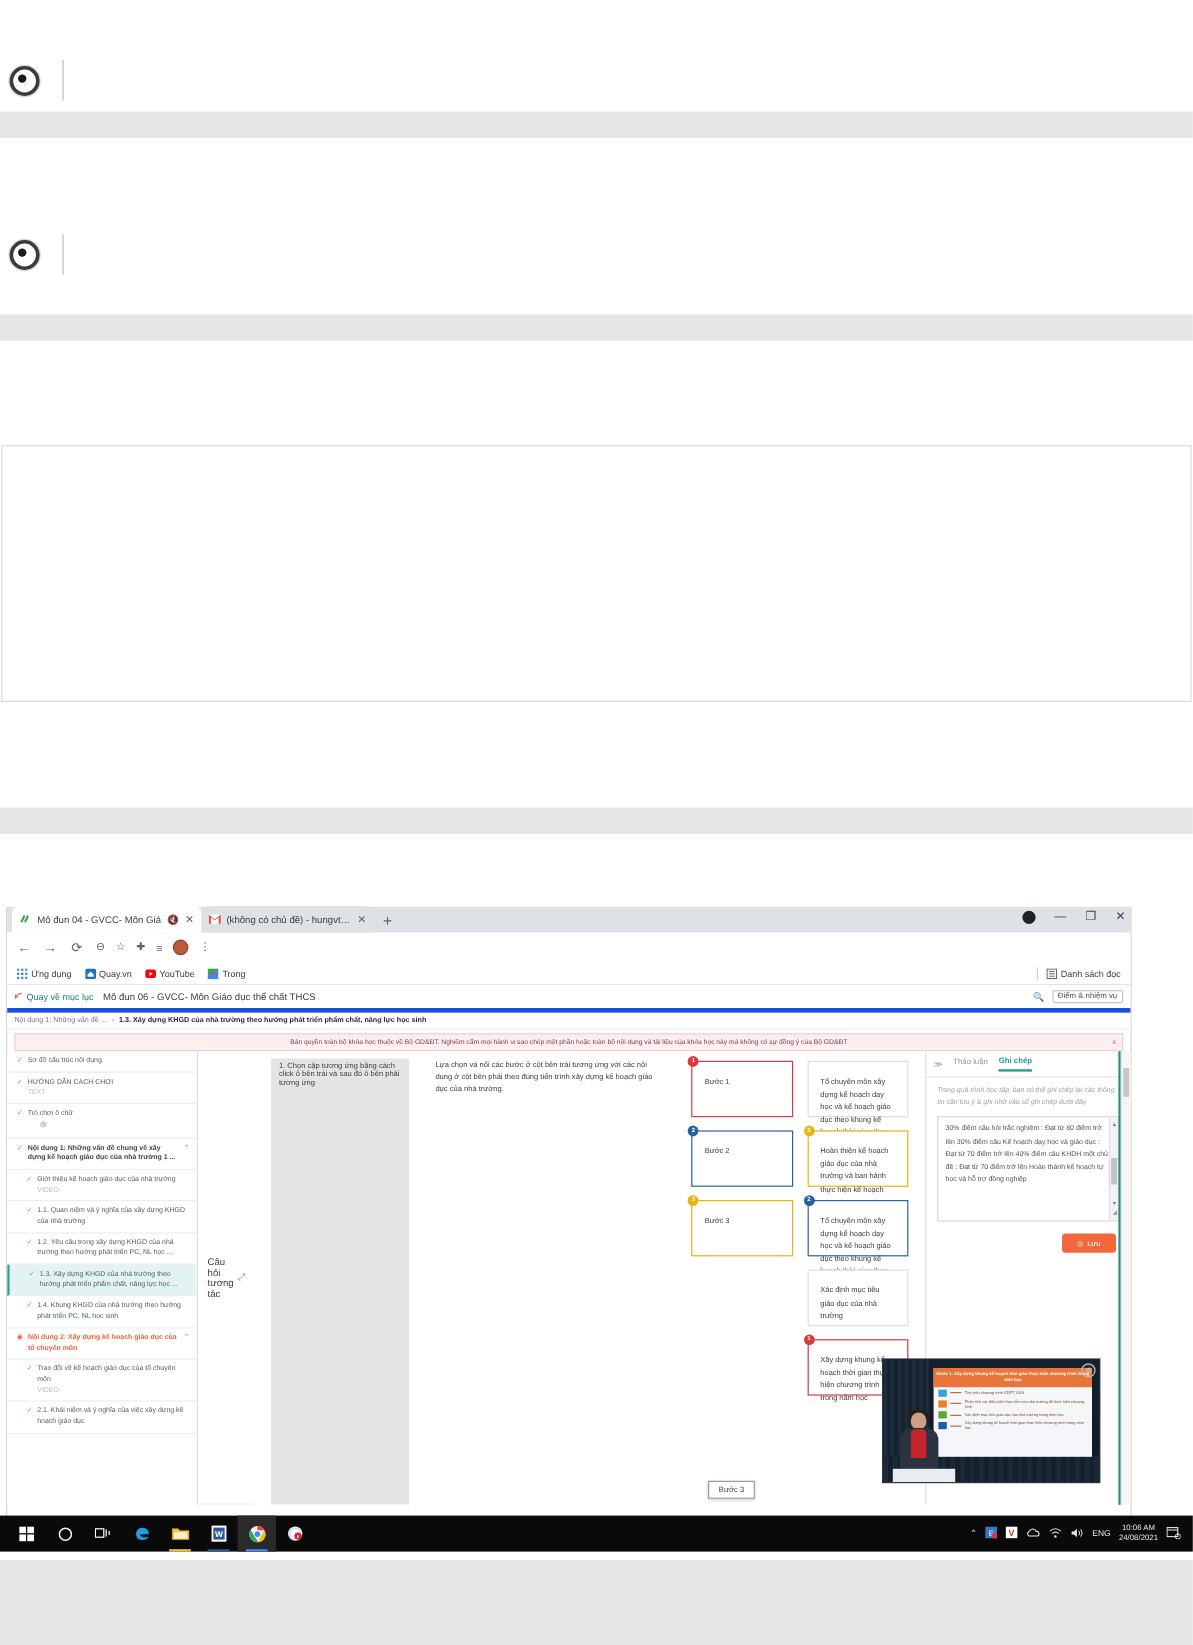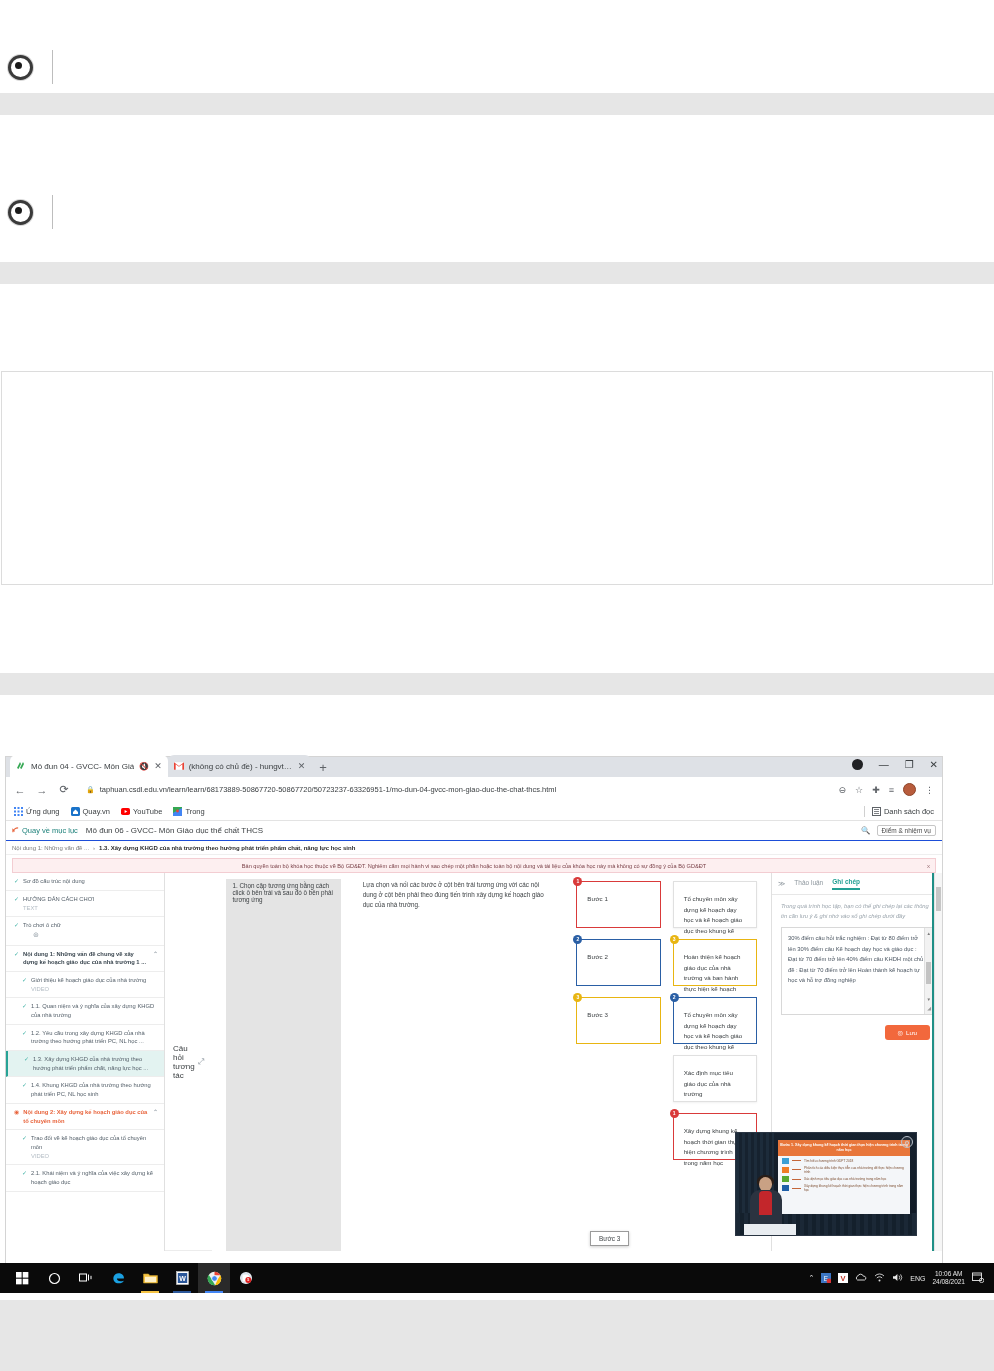--- a/index.html
+++ b/index.html
@@ -43,21 +43,21 @@
   .avatar{width:11px;height:11px;border-radius:50%;background:#b85c3c;border:1px solid #8d4428;}
 
   
   .bookmarks{height:18px;background:#fff;border-bottom:1px solid #e3e3e3;display:flex;align-items:center;gap:11px;padding:0 8px;font-size:7.5px;color:#3c4043;}
   .bm{display:flex;align-items:center;gap:3px;cursor:pointer;}
   .bm-ico{width:9px;height:9px;display:block;}
   .bm-right{margin-left:auto;display:flex;align-items:center;gap:7px;padding-left:40px;}
   .bm-divider{width:1px;height:11px;background:#d0d0d0;}
 
   
-  .pagehead{height:19px;display:flex;align-items:center;gap:8px;padding:0 6px;border-bottom:1px solid #1d4ed8;background:#fff;font-size:7.5px;}
+  .pagehead{height:19px;display:flex;align-items:center;gap:8px;padding:0 6px;border-bottom:4px solid #1d4ed8;background:#fff;font-size:7.5px;}
   .ph-back{display:flex;align-items:center;gap:3px;color:#1a7f78;}
   .ph-title{color:#3c4043;font-size:8px;}
   .ph-right{margin-left:auto;display:flex;align-items:center;gap:6px;}
   .ph-btn{border:1px solid #c6c6c6;border-radius:2px;padding:1px 4px;font-size:6.5px;color:#4a4a4a;background:#fff;cursor:pointer;}
 
   .breadcrumb{height:13px;display:flex;align-items:center;gap:4px;padding:0 6px;font-size:6px;color:#7a7a7a;background:#fff;border-bottom:1px solid #efefef;}
   .bc-strong{color:#2b2b2b;font-weight:bold;}
 
   .copybar{margin:3px 6px 0 6px;background:#fdeff0;border:1px solid #f3cdd2;height:13px;display:flex;align-items:center;justify-content:center;position:relative;}
   .copybar span{font-size:5.6px;color:#7a4148;}
@@ -209,24 +209,20 @@
       <span>—</span>
       <span>❐</span>
       <span>✕</span>
     </div>
   </div>
 
   <div class="toolbar">
     <span class="nav-ico">←</span>
     <span class="nav-ico">→</span>
     <span class="nav-ico">⟳</span>
-    <div class="omnibox">
-      <span class="lock">🔒</span>
-      <span>taphuan.csdl.edu.vn/learn/learn/68173889-50867720-50867720/50723237-63326951-1/mo-dun-04-gvcc-mon-giao-duc-the-chat-thcs.html</span>
-    </div>
     <div class="tb-right">
       <span>⊖</span>
       <span>☆</span>
       <span>✚</span>
       <span>≡</span>
       <span class="avatar"></span>
       <span>⋮</span>
     </div>
   </div>
 

